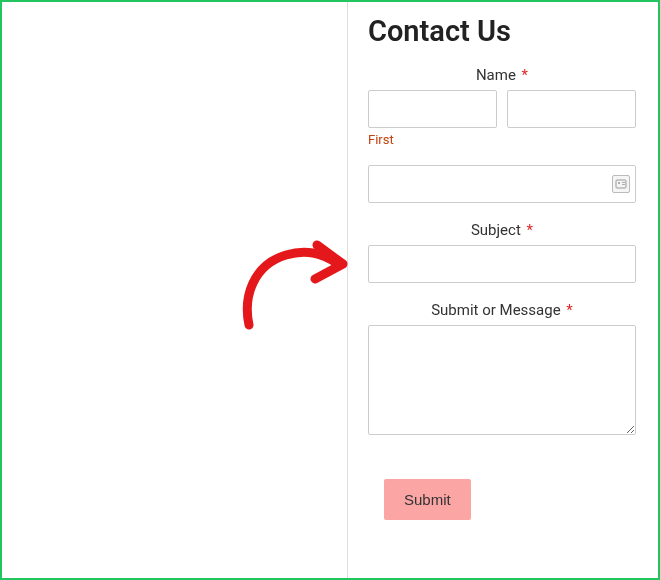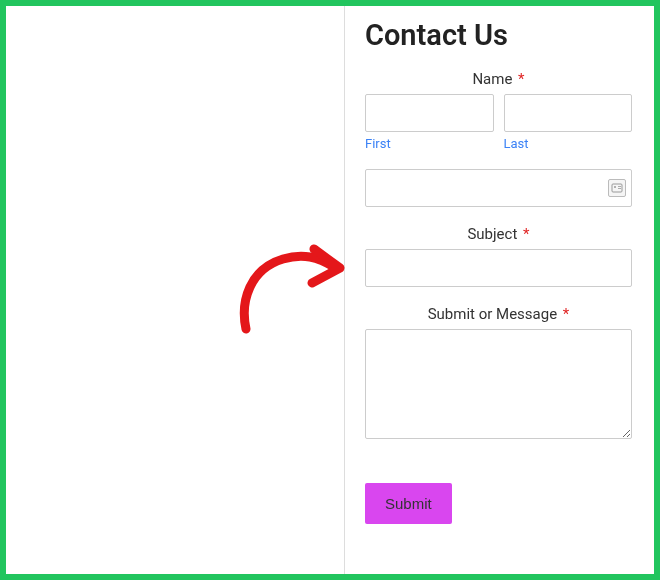--- a/index.html
+++ b/index.html
@@ -8,21 +8,22 @@
     background: #fff;
     width: 660px;
     height: 580px;
     position: relative;
     overflow: hidden;
   }
   .container {
     display: flex;
     width: 100%;
     height: 100%;
-    border: 6px solid #22c55e;
+    border: 2px solid #22c55e;
+    padding-left: 7px;
   }
   .left-pane {
     flex: 0 0 339px;
     border-right: 1px solid #ddd;
     position: relative;
   }
   .right-pane {
     flex: 1;
     padding: 10px 22px 10px 20px;
     overflow: hidden;
@@ -62,42 +63,43 @@
     width: 100%;
     height: 38px;
     border: 1px solid #ccc;
     border-radius: 2px;
     padding: 6px 8px;
     font-size: 14px;
     background: #fff;
   }
   .sublabel {
     font-size: 13px;
-    color: #3b82f6;
+    color: #c2410c;
     margin-top: 4px;
   }
   textarea {
     width: 100%;
     height: 110px;
     border: 1px solid #ccc;
     border-radius: 2px;
     padding: 6px 8px;
     font-size: 14px;
     resize: both;
     background: #fff;
   }
   .submit-btn {
     margin-top: 22px;
-    background: #d946ef;
+    background: #fca5a5;
     border: none;
     padding: 12px 20px;
     font-size: 15px;
     color: #333;
     cursor: pointer;
     border-radius: 2px;
+    margin-left: 16px;
   }
   .email-wrap {
     position: relative;
   }
   .email-icon {
     position: absolute;
     right: 6px;
     top: 50%;
     transform: translateY(-50%);
     width: 18px;
@@ -138,21 +140,20 @@
         <span>Name</span>
         <span class="required-mark">*</span>
       </label>
       <div class="name-row">
         <div class="name-col">
           <input type="text" style="">
           <span class="sublabel">First</span>
         </div>
         <div class="name-col">
           <input type="text" style="">
-          <span class="sublabel">Last</span>
         </div>
       </div>
     </div>
 
     <div class="field-group">
       <div class="email-wrap">
         <input type="email" style="">
         <span class="email-icon">
           <svg width="12" height="12" viewBox="0 0 12 12">
               <rect x="1" y="2" width="10" height="8" rx="1" fill="none" stroke="#999" stroke-width="1"></rect>

